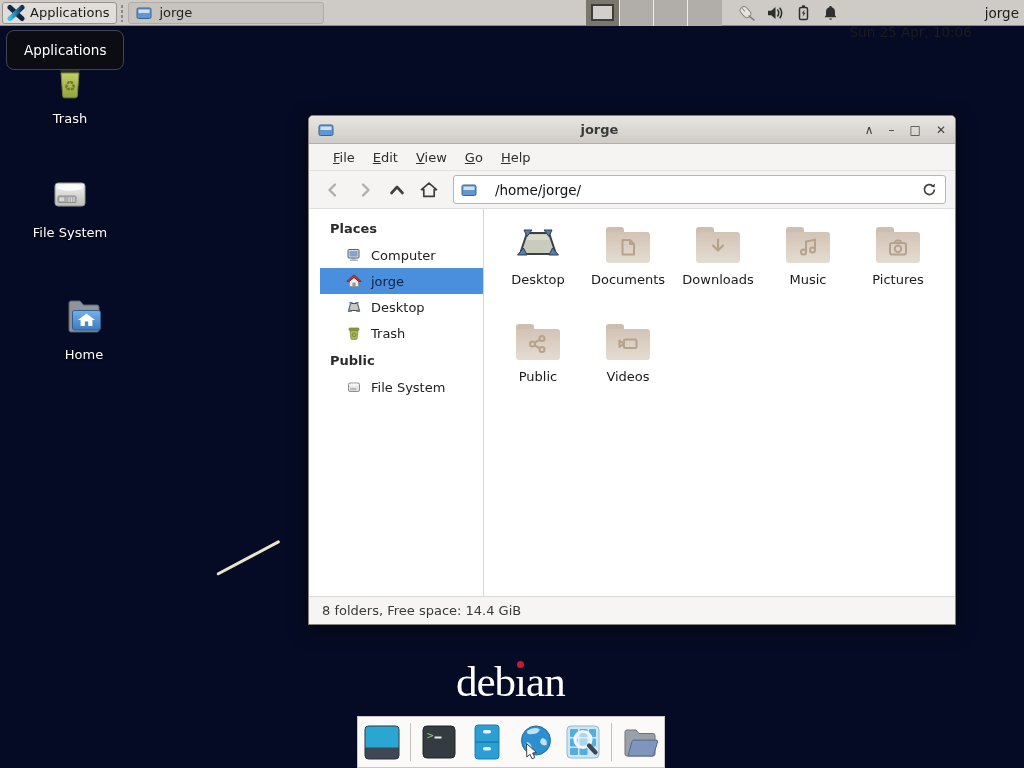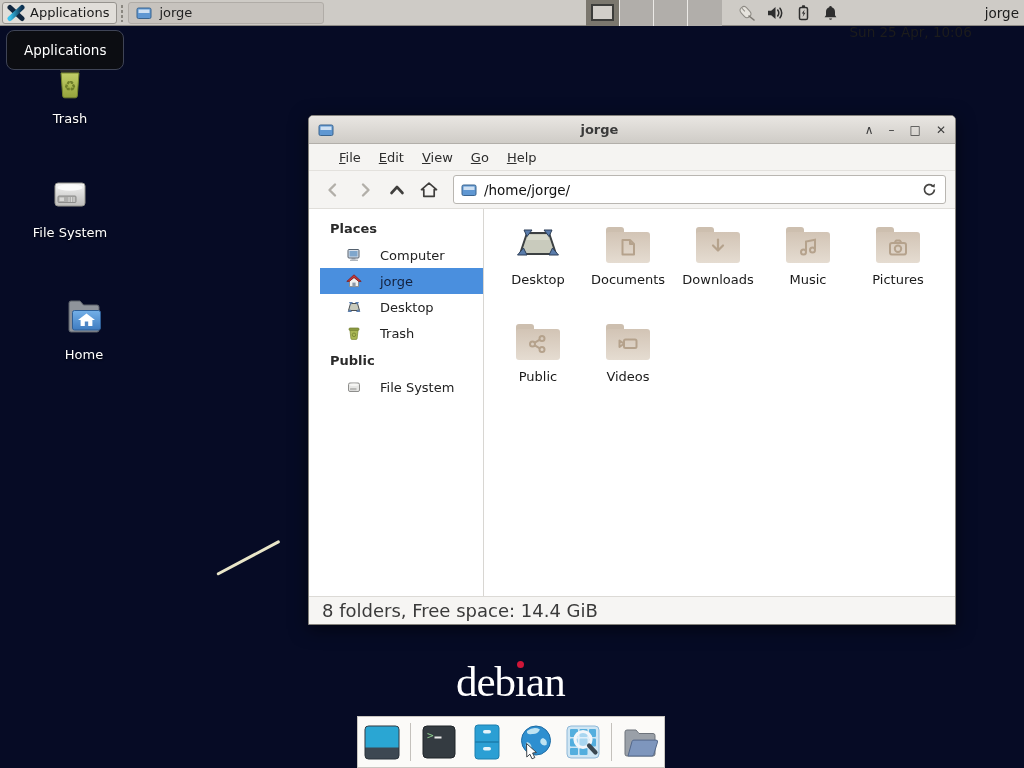--- a/index.html
+++ b/index.html
@@ -54,47 +54,47 @@
   
   .window { position:absolute; left:308px; top:115px; width:648px; height:510px;
     background:#f2f1ef; border:1px solid #85827c; border-radius:5px 5px 0 0;
     box-shadow:0 4px 18px rgba(0,0,0,.55); display:flex; flex-direction:column; z-index:10; }
   .titlebar { height:28px; background:linear-gradient(#e9e6e2,#cfccc7); border-bottom:1px solid #b2afaa;
     display:flex; align-items:center; padding:0 9px; border-radius:4px 4px 0 0; }
   .titlebar-title { flex:1; text-align:center; font-size:13px; font-weight:bold; color:#3a3a3a; }
   .win-controls { display:flex; align-items:center; gap:15px; }
   .win-btn { font-size:12px; color:#3c3c3c; line-height:1; cursor:default; }
 
-  .menubar { height:27px; background:#f5f4f2; display:flex; align-items:center; padding-left:21px;
+  .menubar { height:27px; background:#f5f4f2; display:flex; align-items:center; padding-left:15px;
     border-bottom:1px solid #e3e1dd; }
   .menu-item { display:inline-block; padding:5px 9px; font-size:13px; color:#2d2d2d; }
   .menu-item::first-letter { text-decoration:underline; }
 
   .toolbar { height:38px; background:#f5f4f2; display:flex; align-items:center; padding:0 9px;
     gap:3px; border-bottom:1px solid #e0deda; }
   .nav-btn { width:29px; height:29px; display:flex; align-items:center; justify-content:center; }
   .address-bar { flex:1; height:29px; margin-left:7px; background:#ffffff; border:1px solid #b9b6b1;
-    border-radius:3px; display:flex; align-items:center; padding:0 7px; gap:7px; }
+    border-radius:3px; display:flex; align-items:center; padding:0 7px; gap:18px; }
   .address-text { flex:1; font-size:13.5px; color:#101010; }
 
   .win-content { flex:1; display:flex; min-height:0; background:#ffffff; }
   .sidebar { width:175px; border-right:1px solid #d8d6d2; padding-top:5px; background:#ffffff;padding-left:11px; }
   .side-header { font-weight:bold; font-size:13px; color:#2b2b2b; padding:7px 0 6px 10px; }
-  .side-item { display:flex; align-items:center; gap:18px; height:26px; padding-left:26px;
+  .side-item { display:flex; align-items:center; gap:9px; height:26px; padding-left:26px;
     font-size:13px; color:#222222; }
   .side-item.selected { background:#4a8fde; color:#13213d; }
   .side-item svg { flex:none; }
 
   .main-pane { flex:1; padding:9px 0 0 9px; display:flex; flex-wrap:wrap; align-content:flex-start; }
   .folder-item { width:90px; height:97px; display:flex; flex-direction:column; align-items:center; }
   .folder-item svg { margin-top:5px; }
   .folder-label { margin-top:5px; font-size:13px; color:#1a1a1a; }
 
   .statusbar { height:28px; background:#f6f5f3; border-top:1px solid #dcdad6; display:flex;
-    align-items:center; padding-left:13px; font-size:18px; color:#3a3a3a; }
+    align-items:center; padding-left:13px; font-size:13px; color:#3a3a3a; }
 
   
   .dock { position:absolute; left:357px; top:716px; width:308px; height:52px; background:#fbfaf8;
     border:1px solid #c9c6c1; display:flex; align-items:center; justify-content:center; gap:8px; z-index:20; }
   .dock-item { width:40px; height:40px; display:flex; align-items:center; justify-content:center; }
   .dock-sep { width:1px; height:38px; background:#c4c1bc; }
 
   .hidden-defs { position:absolute; width:0; height:0; }
 </style>
 </head>

